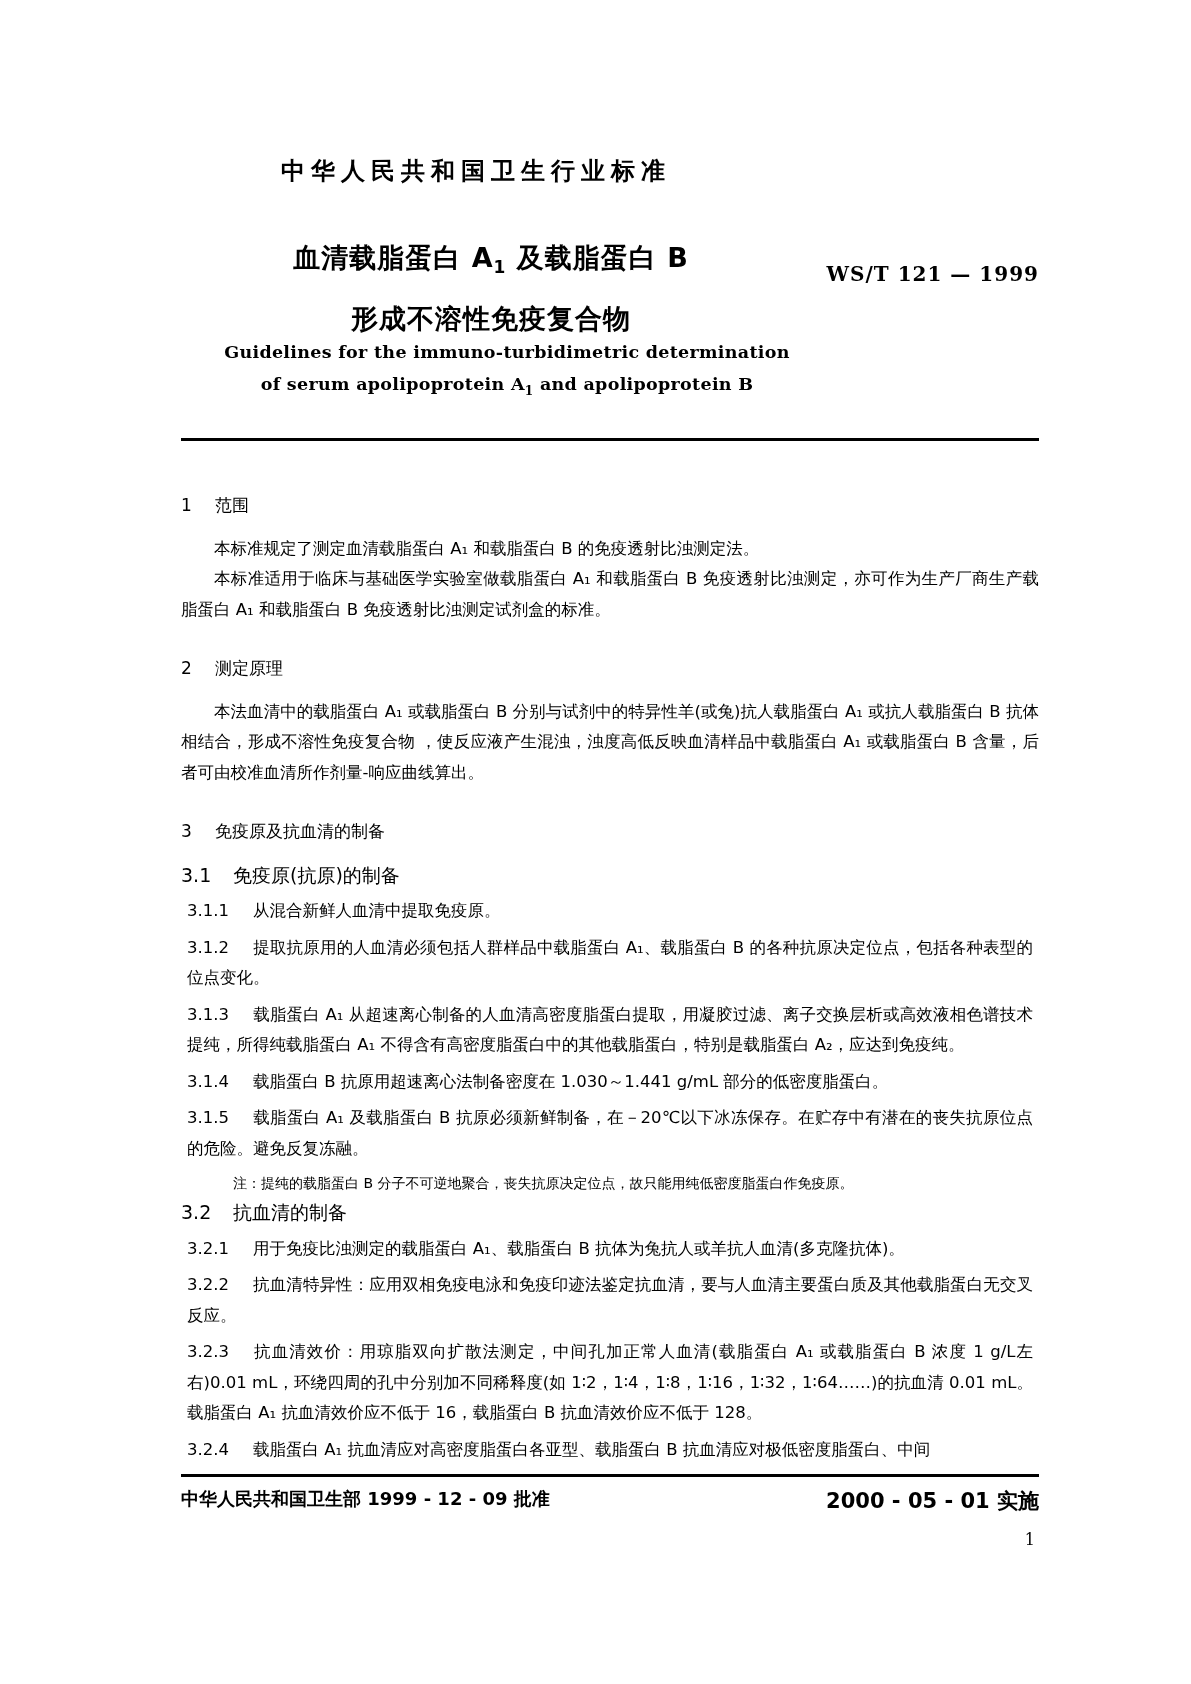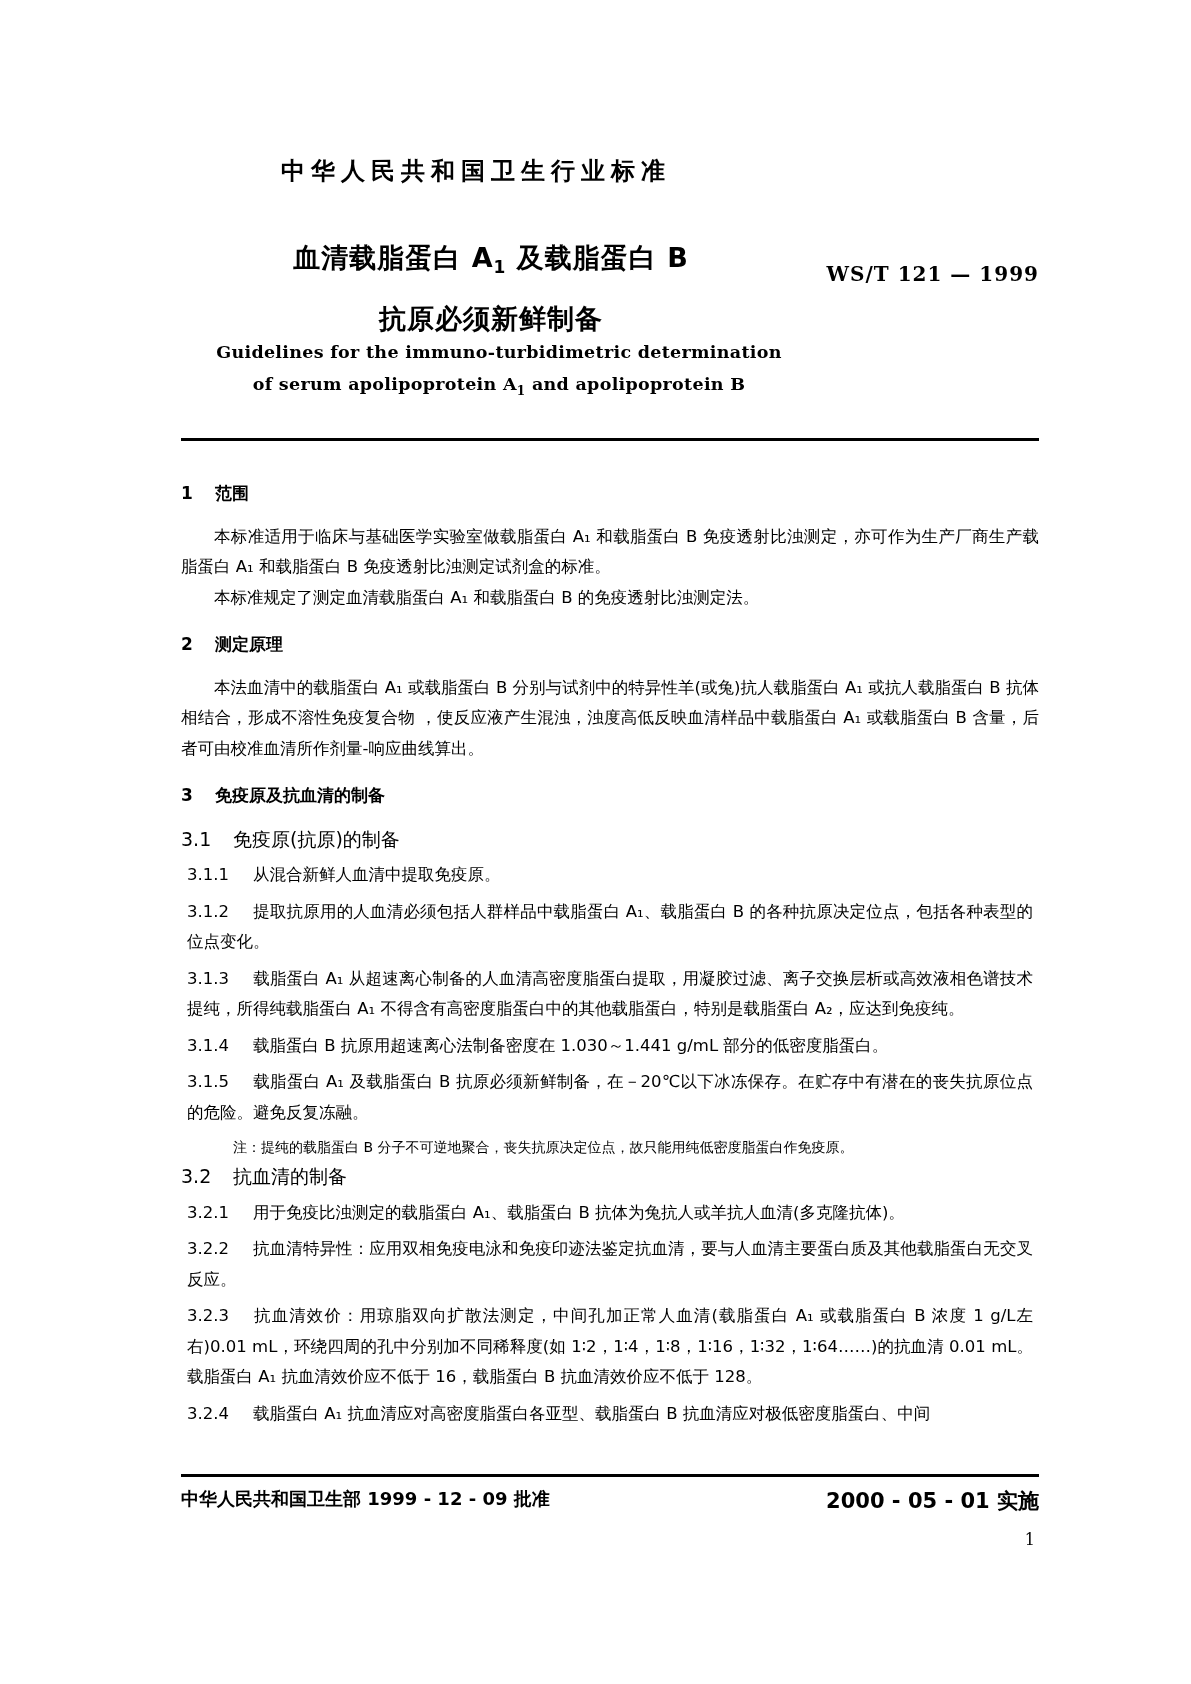--- a/index.html
+++ b/index.html
@@ -63,21 +63,21 @@
     line-height: 52px;
   }
   .title-cn .sub {
     font-size: 17px;
     vertical-align: sub;
     font-weight: bold;
   }
 
   .title-en {
     position: absolute;
-    left: 8px;
+    left: 16px;
     top: 336px;
     width: 620px;
     text-align: center;
     font-family: "DejaVu Serif", "Liberation Serif", serif;
     font-weight: bold;
     font-size: 17.5px;
     line-height: 32px;
     letter-spacing: 0.3px;
   }
   .title-en .sub {
@@ -107,23 +107,23 @@
   .body {
     position: absolute;
     left: 0px;
     top: 478px;
     width: 858px;
     font-family: "DejaVu Sans", "Liberation Sans", sans-serif;
     font-size: 16.5px;
     line-height: 30.5px;
   }
   .h2 {
-    font-weight: bold;
+    font-weight: normal;
     font-size: 17px;
-    margin: 0 0 4px 0;
+    margin: 12px 0 4px 0;
     white-space: nowrap;
   }
   .h2 .num { display: inline-block; min-width: 34px; }
   .h3 {
     font-size: 19px;
     margin: 0;
     white-space: nowrap;
   }
   .h3 .num { display: inline-block; min-width: 52px; }
   .para {
@@ -181,37 +181,37 @@
 
 <div class="page">
   <div class="sheet">
 
     <div class="masthead">中华人民共和国卫生行业标准</div>
 
     <div class="std-number">WS/T 121 — 1999</div>
 
     <div class="title-cn">
       <div><span>血清载脂蛋白 A</span><span class="sub">1</span><span> 及载脂蛋白 B</span></div>
-      <div>抗原必须新鲜制备</div>
+      <div>形成不溶性免疫复合物</div>
     </div>
 
     <div class="title-en">
       <div>Guidelines for the immuno-turbidimetric determination</div>
       <div><span>of serum apolipoprotein A</span><span class="sub">1</span><span> and apolipoprotein B</span></div>
     </div>
 
     <div class="rule-top"></div>
     <div class="rule-bottom"></div>
 
     <div class="body">
 
       <div class="h2"><span class="num">1</span><span>范围</span></div>
       <div class="gap-s"></div>
+      <p class="para">本标准规定了测定血清载脂蛋白 A₁ 和载脂蛋白 B 的免疫透射比浊测定法。</p>
       <p class="para">本标准适用于临床与基础医学实验室做载脂蛋白 A₁ 和载脂蛋白 B 免疫透射比浊测定，亦可作为生产厂商生产载脂蛋白 A₁ 和载脂蛋白 B 免疫透射比浊测定试剂盒的标准。</p>
-      <p class="para">本标准规定了测定血清载脂蛋白 A₁ 和载脂蛋白 B 的免疫透射比浊测定法。</p>
 
       <div class="gap-m"></div>
       <div class="h2"><span class="num">2</span><span>测定原理</span></div>
       <div class="gap-s"></div>
       <p class="para">本法血清中的载脂蛋白 A₁ 或载脂蛋白 B 分别与试剂中的特异性羊(或兔)抗人载脂蛋白 A₁ 或抗人载脂蛋白 B 抗体相结合，形成不溶性免疫复合物 ，使反应液产生混浊，浊度高低反映血清样品中载脂蛋白 A₁ 或载脂蛋白 B 含量，后者可由校准血清所作剂量-响应曲线算出。</p>
 
       <div class="gap-m"></div>
       <div class="h2"><span class="num">3</span><span>免疫原及抗血清的制备</span></div>
       <div class="gap-s"></div>
 

